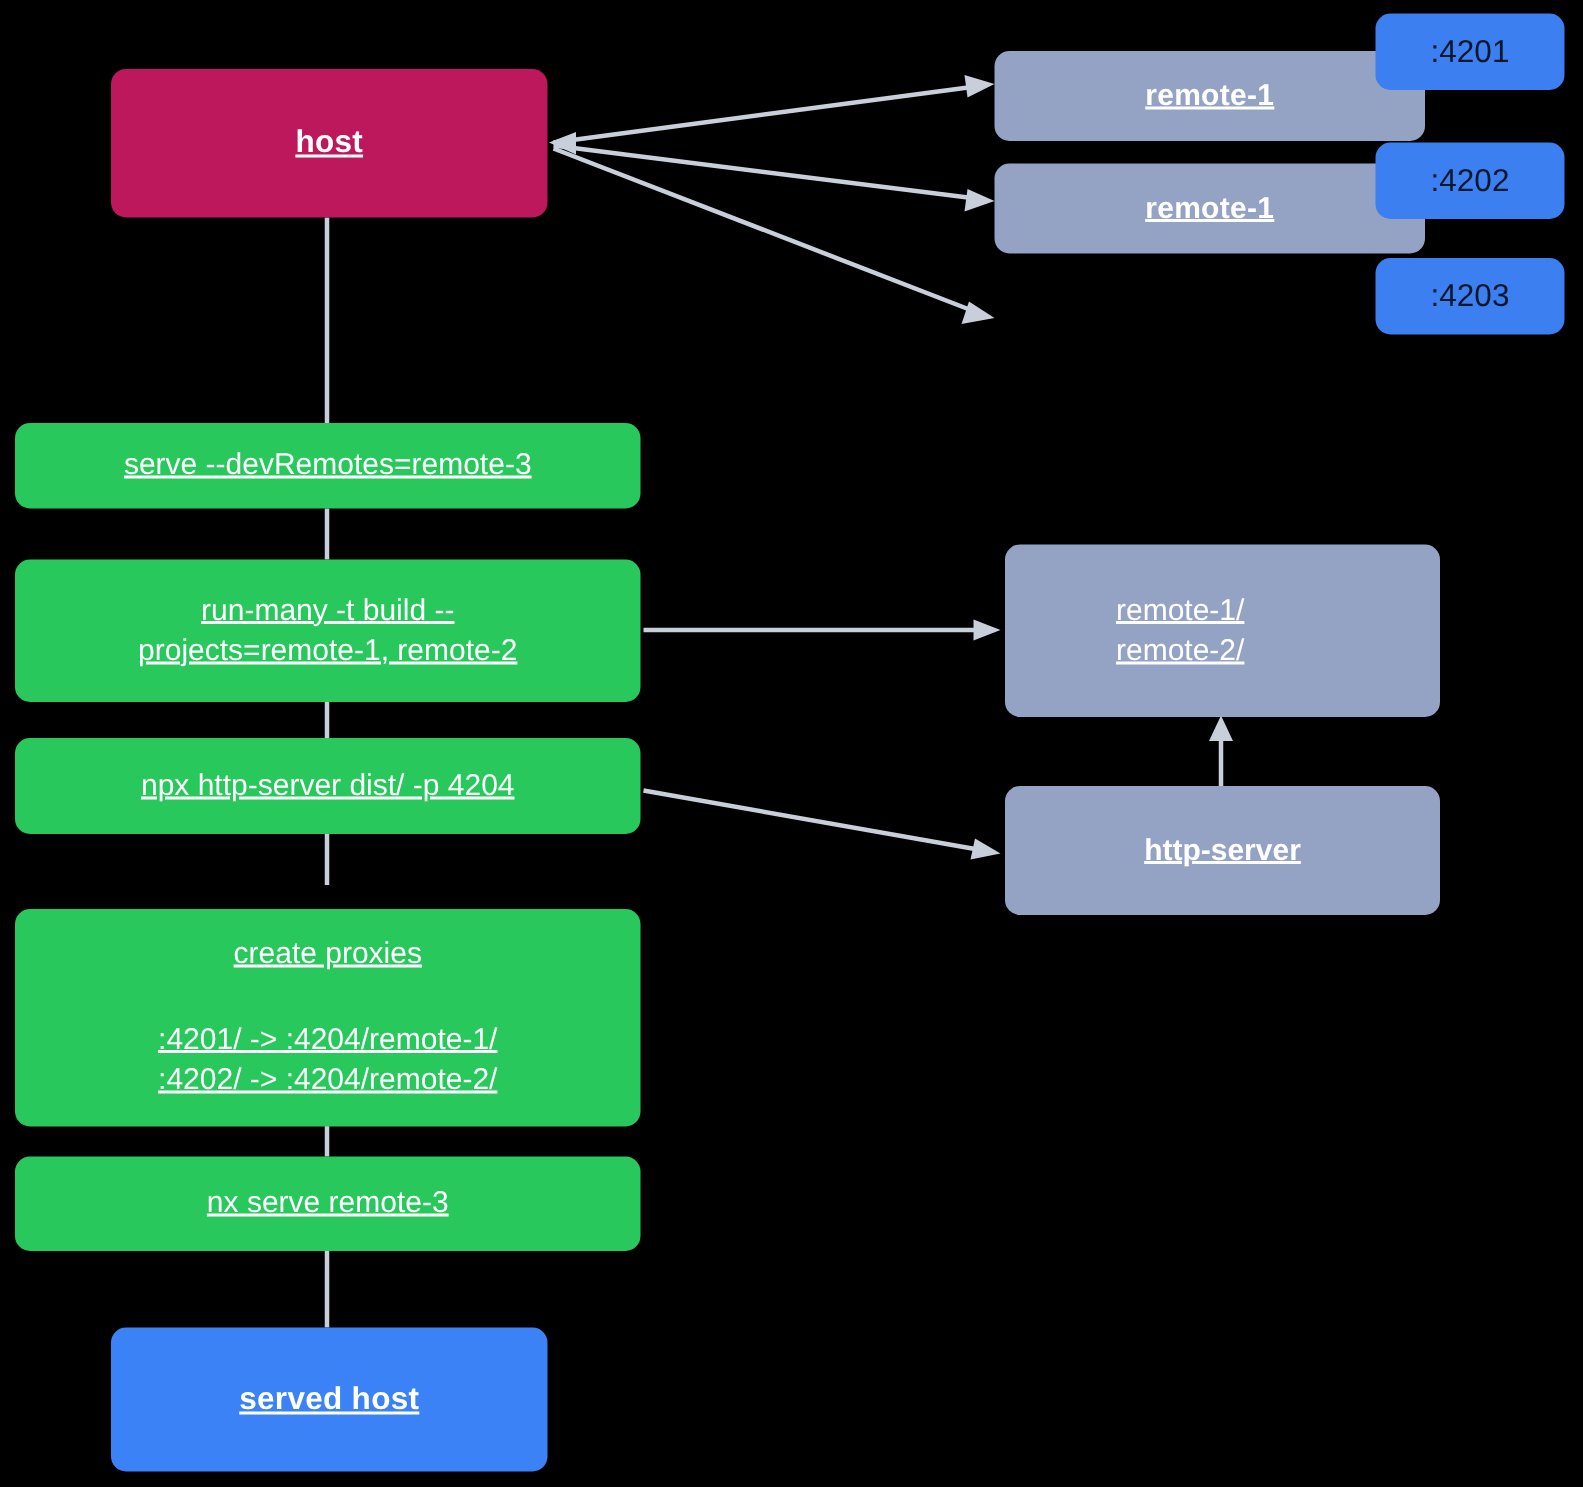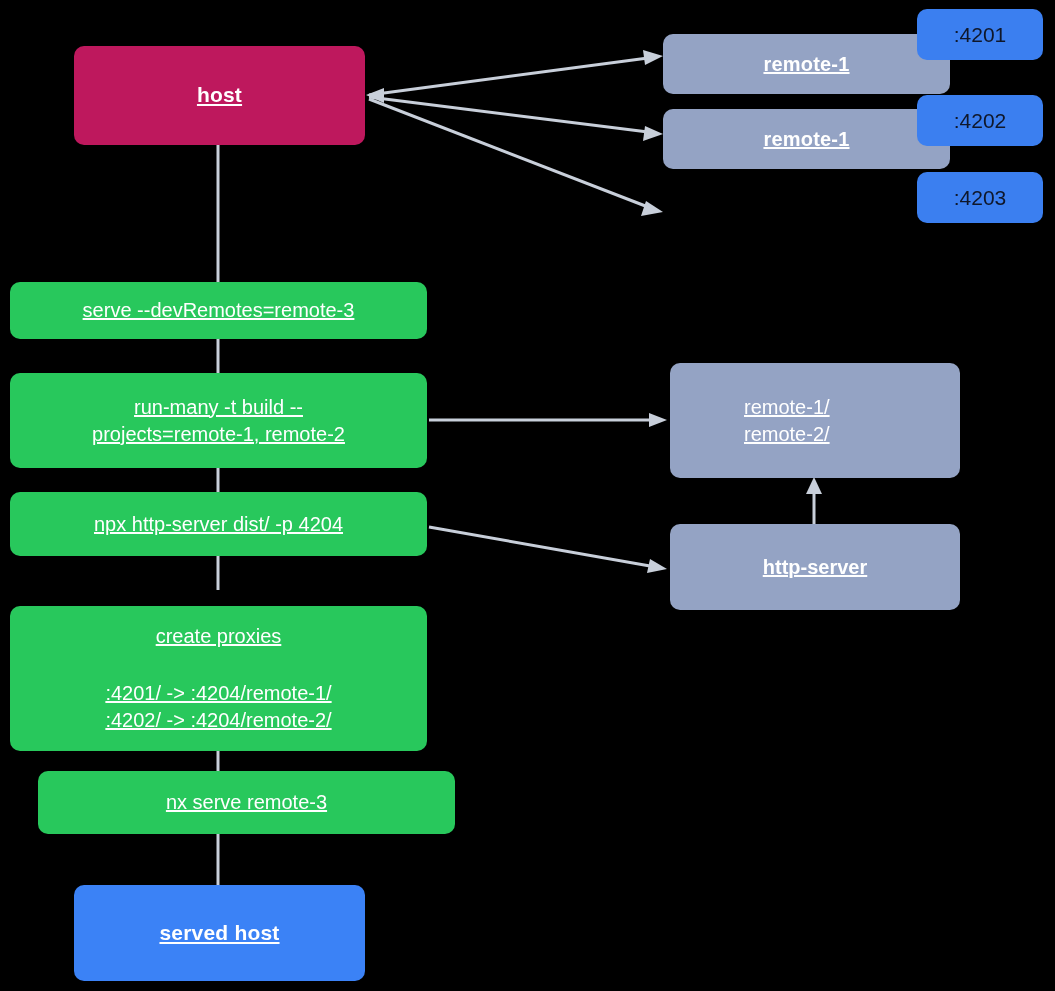--- a/index.html
+++ b/index.html
@@ -214,21 +214,21 @@
     <span>npx http-server dist/ -p 4204</span>
   </div>
 
   <div class="node cmd" style="left:10px; top:590px; width:417px; height:145px;margin-top:16px;">
     <span class="proxy-title">create proxies</span>
     <span class="proxy-gap"></span>
     <span class="proxy-line">:4201/ -&gt; :4204/remote-1/</span>
     <span class="proxy-line">:4202/ -&gt; :4204/remote-2/</span>
   </div>
 
-  <div class="node cmd" style="left:10px; top:771px; width:417px; height:63px;margin-left:28px;">
+  <div class="node cmd" style="left:10px; top:771px; width:417px; height:63px;">
     <span>nx serve remote-3</span>
   </div>
 
   <div class="node served" style="left:74px; top:885px; width:291px; height:96px;">
     <span>served host</span>
   </div>
 
   <div class="node gray" style="left:670px; top:363px; width:290px; height:115px;">
     <div class="dist-body">
       <span class="lvl2">remote-1/</span>

